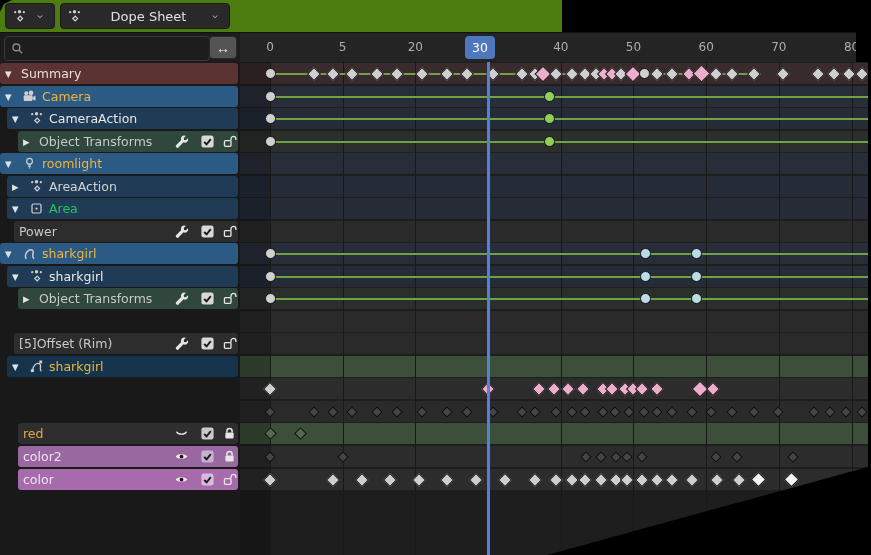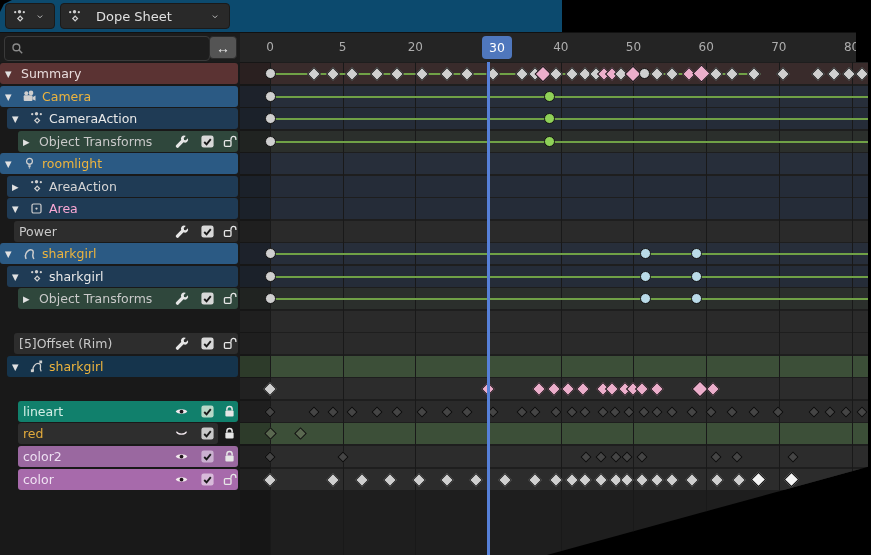--- a/index.html
+++ b/index.html
@@ -1,21 +1,21 @@
 <!DOCTYPE html>
 <html><head>
 <meta charset="utf-8">
 <style>
   html,body{margin:0;padding:0;background:#000;}
   #stage{position:relative;width:871px;height:555px;background:#000;overflow:hidden;
          font-family:"DejaVu Sans",sans-serif;
          clip-path:polygon(0 12px,4px 4px,12px 0,871px 0,871px 466px,547px 555px,0 555px);}
   
-  .menubar{position:absolute;left:0;top:0;width:562px;height:32px;background:#0c4a6e;
-           border-top-left-radius:10px;display:flex;align-items:center;}
+  .menubar{position:absolute;left:0;top:0;width:562px;height:32px;background:#4d7c0f;
+           border-top-left-radius:10px;display:flex;align-items:center;text-align:center;}
   .hbtn{display:flex;align-items:center;gap:3px;height:24px;background:#292929;border:1px solid #1a1a1a;
         border-radius:4px;margin-left:5px;padding:0 5px;color:#dddddd;}
   .hbtn .lbl{font-size:13px;color:#e0e0e0;padding:0 6px;}
   .menus{position:absolute;left:236px;top:0;height:32px;display:flex;align-items:center;}
   .menu-item{font-size:13px;color:#d5d5d5;padding:0 14px 0 13px;cursor:default;}
   
   .filter-row{position:absolute;left:0;top:32px;width:240px;height:30px;background:#1c1c1c;border-top:1px solid #111;}
   .search-field{position:absolute;left:4px;top:3px;width:200px;height:23px;background:#1d1d1d;
                 border:1px solid #3a3a3a;border-radius:4px;display:flex;align-items:center;padding-left:4px;}
   .search-field input{background:transparent;border:none;outline:none;color:#ddd;font-size:12px;width:160px;}
@@ -95,21 +95,21 @@
               <path d="M9.6 9.6l3.4 3.4"></path>
             </g>
           </svg>
         </span>
       <input placeholder="" style="">
     </div>
     <button class="flt-btn">↔</button>
   </div>
 
   <div class="ruler">
-    <div class="cf-badge" style="left: 257px;">30</div>
+    <div class="cf-badge" style="left: 240px;">30</div>
   <span class="tick" style="left: 30px;">0</span>
       <span class="tick" style="left: 102.695px;">5</span>
       <span class="tick" style="left: 175.39px;">20</span>
       <span class="tick" style="left: 320.78px;">40</span>
       <span class="tick" style="left: 393.475px;">50</span>
       <span class="tick" style="left: 466.17px;">60</span>
       <span class="tick" style="left: 538.865px;">70</span>
       <span class="tick" style="left: 611.56px;">80</span>
     </div>
 
@@ -198,21 +198,21 @@
       <div class="ch-row" style="left: 7px; top: 136px; width: 231px; height: 21px; background: rgb(31, 59, 85);">
         <span class="exp">▼</span>
         <span class="cicon">
           <svg width="15" height="15" viewBox="0 0 16 16">
             <g stroke="#cfcfcf" fill="none" stroke-width="1.3">
               <rect x="3.2" y="3.2" width="9.6" height="9.6" rx="1.6"></rect>
               <circle cx="8" cy="8" r="1.2" fill="#cfcfcf" stroke="none"></circle>
             </g>
           </svg>
         </span>
-        <span class="clabel" style="color: #f9a8d4;">Area</span>
+        <span class="clabel" style="color: #22c55e;">Area</span>
       </div>
       <div class="ch-row" style="left: 14px; top: 159px; width: 224px; height: 21px; background: rgb(45, 45, 45);">
         <span class="clabel" style="color: rgb(201, 201, 201);">Power</span>
         <span class="cbtn" style="left: 159px;">
           <svg width="15" height="15" viewBox="0 0 16 16">
             <path d="M12.5 2.2 10.4 4.3l.3 2 2 .3 2.1-2.1a3.4 3.4 0 0 1-4.6 4.4l-5 5a1.8 1.8 0 1 1-2.5-2.5l5-5a3.4 3.4 0 0 1 4.4-4.6z" fill="#e6e6e6"></path>
           </svg>
         </span>
         <span class="cbtn" style="left: 185px;">
           <svg width="15" height="15" viewBox="0 0 16 16">
@@ -303,42 +303,21 @@
           <svg width="15" height="15" viewBox="0 0 16 16">
             <g>
               <path d="M4.6 12.6C3 8 8 3.4 11.4 5.2c2.6 1.4-.8 4.6 1.4 7.4" fill="none" stroke="#cfcfcf" stroke-width="1.4" stroke-linecap="round"></path>
               <rect x="11" y="1.6" width="3" height="3" fill="#cfcfcf"></rect>
               <rect x="2" y="11" width="3" height="3" fill="#cfcfcf"></rect>
             </g>
           </svg>
         </span>
         <span class="clabel" style="color: rgb(237, 180, 62);">sharkgirl</span>
       </div>
-      <div class="ch-row" style="left: 18px; top: 339px; width: 220px; height: 21px; background: rgb(17, 128, 108);">
-        <span class="clabel" style="color: rgb(213, 239, 231);">lineart</span>
-        <span class="cbtn" style="left: 155px;">
-          <svg width="15" height="15" viewBox="0 0 16 16">
-            <path d="M1.8 8C4 4.8 12 4.8 14.2 8 12 11.2 4 11.2 1.8 8Z" fill="#f2e8ee"></path>
-            <circle cx="8" cy="8" r="2" fill="#20141a"></circle>
-          </svg>
-        </span>
-        <span class="cbtn" style="left: 181px;">
-          <svg width="15" height="15" viewBox="0 0 16 16">
-            <rect x="1.5" y="1.5" width="13" height="13" rx="2.5" fill="#b8d8c8"></rect>
-            <path d="M4.5 8.5 7 11l4.5-5.5" stroke="#1a1a1a" stroke-width="2" fill="none"></path>
-          </svg>
-        </span>
-        <span class="cbtn" style="left: 203px;">
-          <svg width="15" height="15" viewBox="0 0 16 16">
-            <path d="M5.2 7V5.4a2.8 2.8 0 0 1 5.6 0V7" fill="none" stroke="#e6e6e6" stroke-width="1.6"></path>
-            <rect x="3.6" y="6.8" width="8.8" height="6.6" rx="1.2" fill="#e6e6e6"></rect>
-          </svg>
-        </span>
-      </div>
-      <div class="ch-row" style="left: 18px; top: 361px; width: 200px; height: 21px; background: rgb(46, 46, 46);">
+      <div class="ch-row" style="left: 18px; top: 361px; width: 220px; height: 21px; background: rgb(46, 46, 46);">
         <span class="clabel" style="color: rgb(226, 170, 60);">red</span>
         <span class="cbtn" style="left: 155px;">
           <svg width="15" height="15" viewBox="0 0 16 16">
             <path d="M3 6.5C4.5 9.5 11.5 9.5 13 6.5" stroke="#f2e8ee" stroke-width="1.4" fill="none" stroke-linecap="round"></path>
           </svg>
         </span>
         <span class="cbtn" style="left: 181px;">
           <svg width="15" height="15" viewBox="0 0 16 16">
             <rect x="1.5" y="1.5" width="13" height="13" rx="2.5" fill="#c9c9c9"></rect>
             <path d="M4.5 8.5 7 11l4.5-5.5" stroke="#1a1a1a" stroke-width="2" fill="none"></path>

